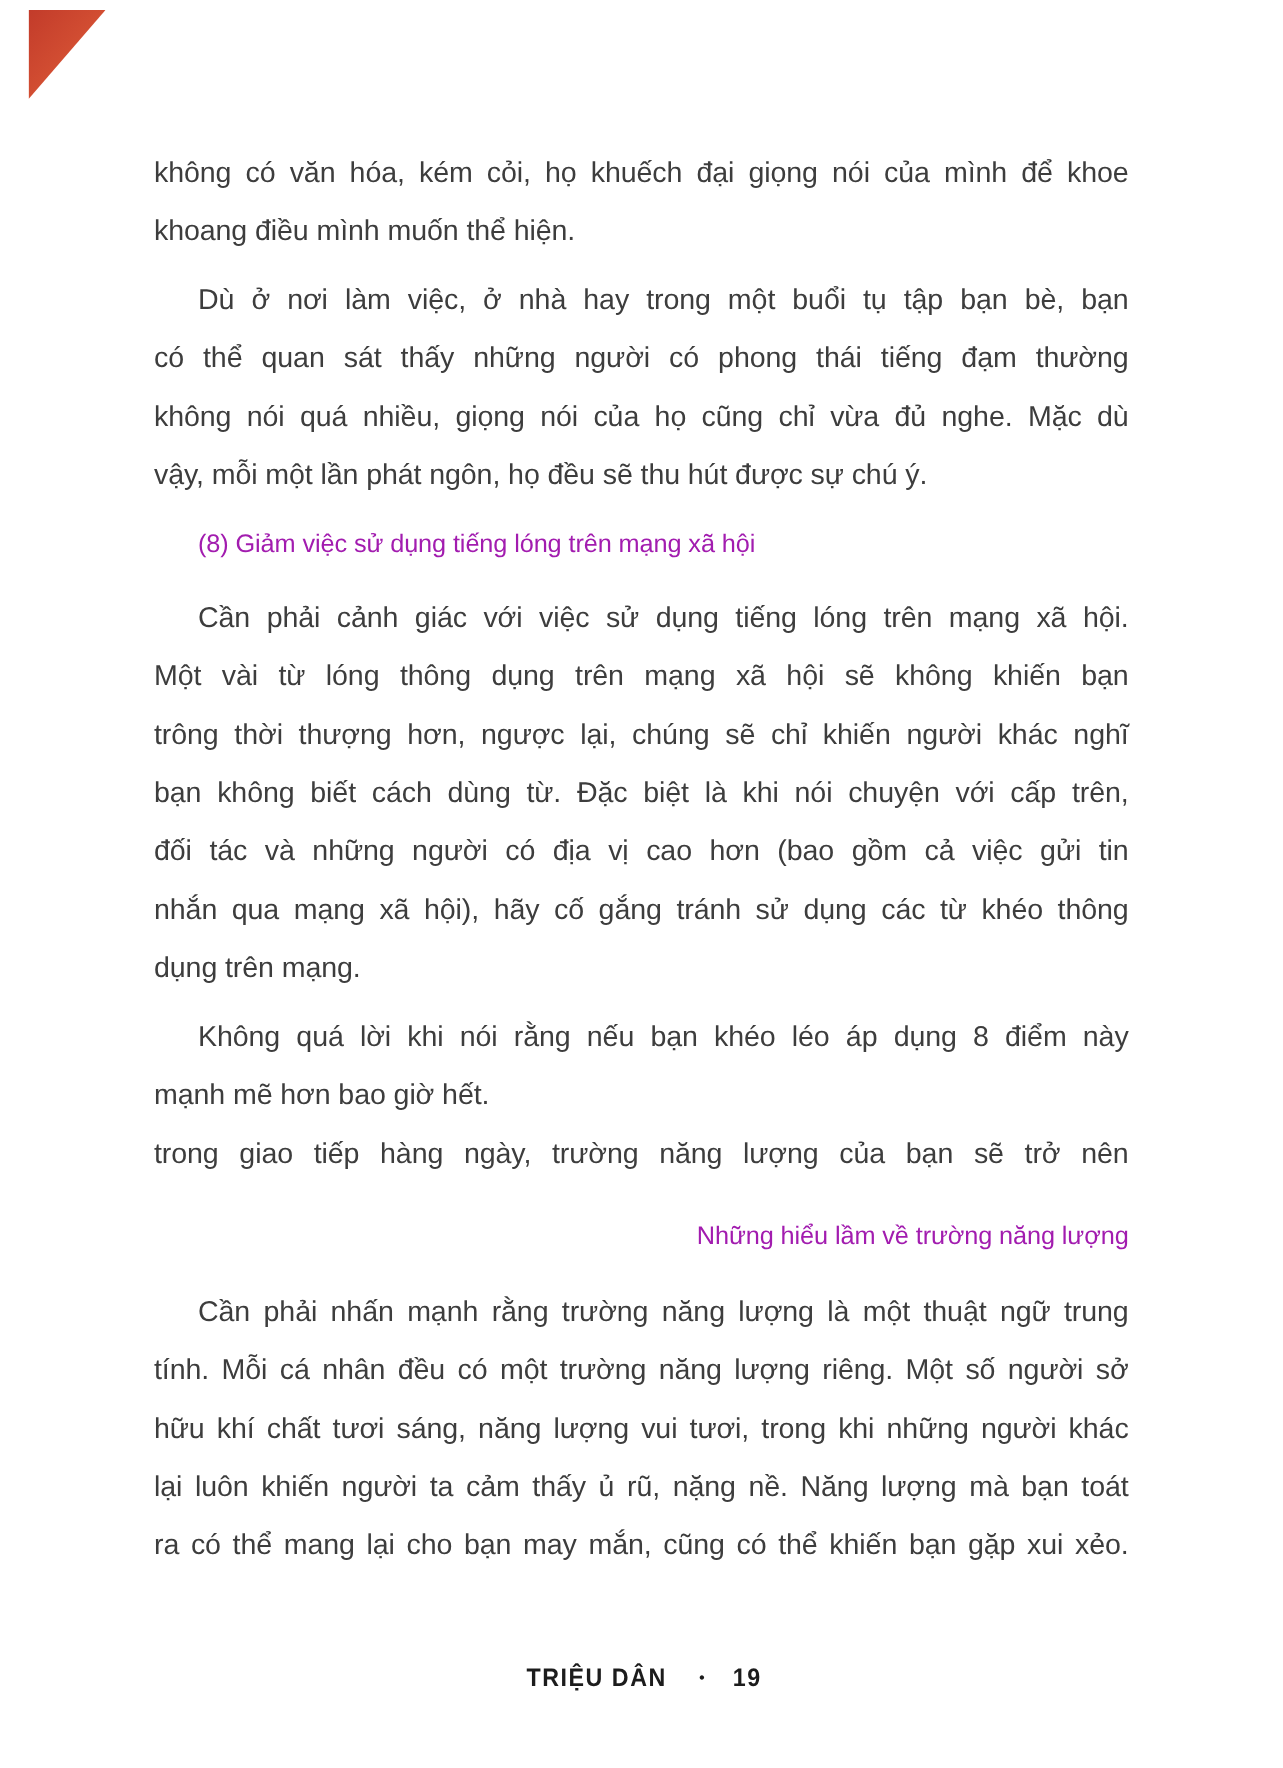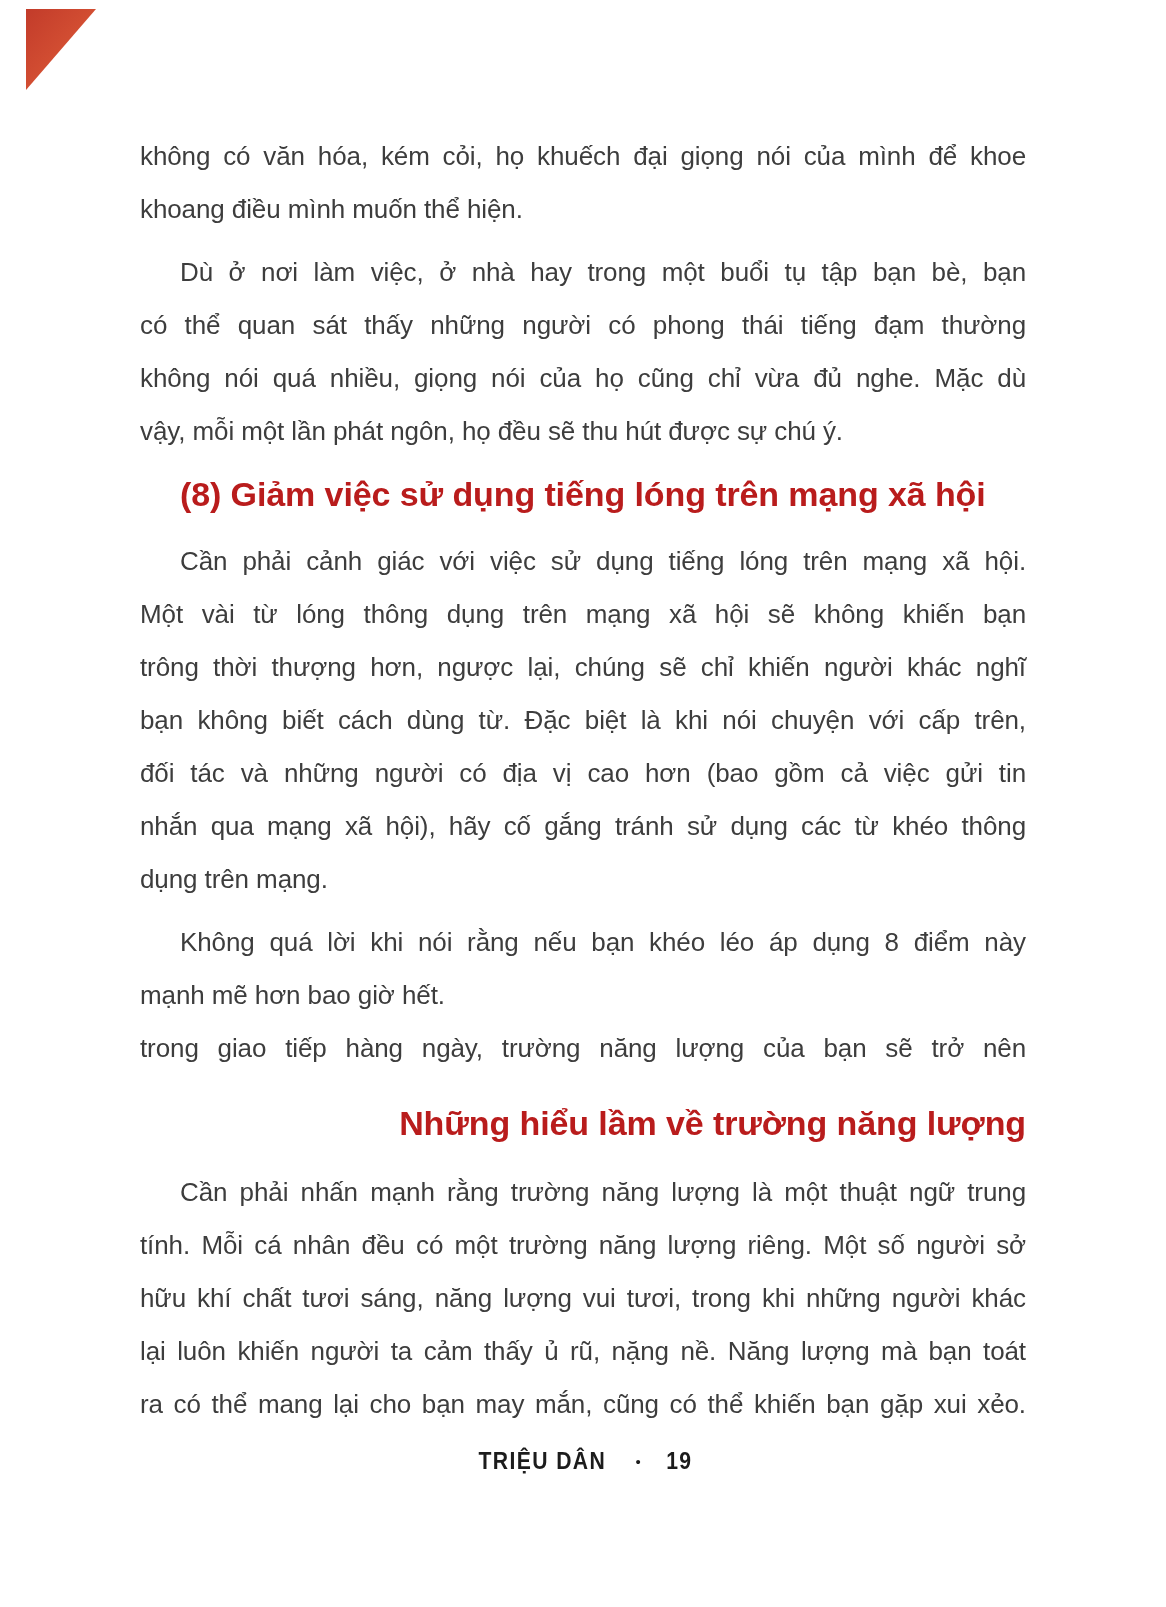--- a/index.html
+++ b/index.html
@@ -34,39 +34,39 @@
     text-align: justify;
     text-align-last: justify;
   }
   .line.last {
     text-align: center;
     text-align-last: left;
     white-space: nowrap;
   }
   .line.indent { padding-left: 40px; }
   .heading {
-    font-weight: bold;
-    color: #b91c1c;
+    font-weight: normal;
+    color: #a21caf;
     line-height: 53px;
-    font-size: 34px;
+    font-size: 23px;
   }
   .heading-8 {
     margin-top: 10px;
     margin-bottom: 14px;
     padding-left: 40px;
   }
   .heading-center {
     margin-top: 22px;
     margin-bottom: 16px;
     text-align: right;
   }
   .footer {
     position: absolute;
     left: 0;
-    top: 1448px;
+    top: 1512px;
     width: 1166px;
     display: flex;
     justify-content: center;
     align-items: center;
     gap: 24px;
     color: #1c1c1c;
   }
   .footer-author, .footer-page {
     font-weight: bold;
     font-size: 23px;

